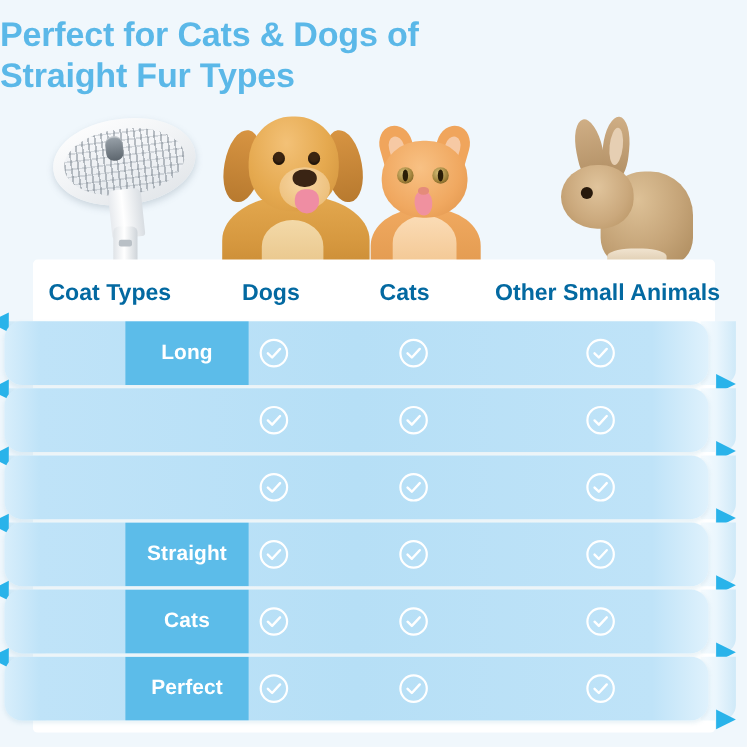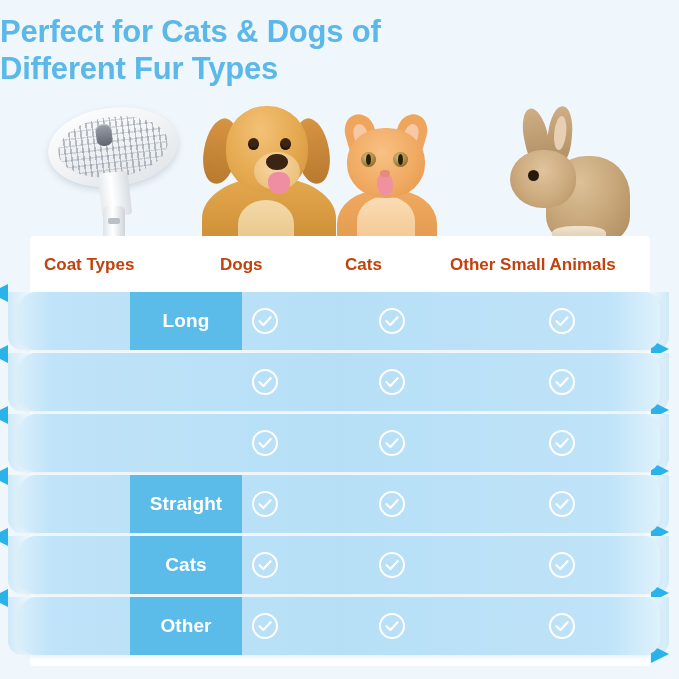--- a/index.html
+++ b/index.html
@@ -173,21 +173,21 @@
 
   
   #table-card {
     position:absolute; left:30px; top:236px; width:620px; height:430px;
     background:#FFFFFF;
     border-radius:4px;
   }
 
   #header-row {
     position:absolute; left:0; top:0; width:560px; height:56px;
-    color:#c2410c; font-size:17px; font-weight:bold;
+    color:#0369a1; font-size:21px; font-weight:bold;
   }
   #header-row .hcell { position:absolute; top:19px; white-space:nowrap; }
   .hcell.c0 { left:14px; }
   .hcell.c1 { left:190px; }
   .hcell.c2 { left:315px; }
   .hcell.c3 { left:420px; }
 
   
   #rows { position:absolute; left:0; top:292px; width:679px; height:390px; }
 
@@ -214,21 +214,21 @@
   }
   .notch-r {
     position:absolute; left:651px; top:48px; width:0; height:0;
     border-left:18px solid #29B3EA;
     border-top:9px solid transparent;
     border-bottom:9px solid transparent;
   }
 
   
   .band {
-    position:absolute; left:20px; top:0; width:640px; height:58px;
+    position:absolute; left:4px; top:0; width:640px; height:58px;
     border-radius:16px;
     background:linear-gradient(90deg,
         #d8eefb 0%, #bfe3f8 5%, #B6DFF6 50%, #bfe3f8 92%, #dff1fc 100%);
     box-shadow:0 2px 4px rgba(120,175,205,.18);
     overflow:hidden;
   }
 
   .chip {
     position:absolute; left:110px; top:0; width:112px; height:58px;
     background:#5CBCE9;
@@ -244,21 +244,21 @@
   .ck0 { left:231px; }
   .ck1 { left:358px; }
   .ck2 { left:528px; }
 
 </style>
 </head>
 <body>
 
 <div id="headline">
   <span class="ln">Perfect for Cats &amp; Dogs of</span>
-  <span class="ln">Different Fur Types</span>
+  <span class="ln">Straight Fur Types</span>
 </div>
 
 <div id="hero">
 
   <div class="brush-wrap">
     <div class="brush-head">
       <div class="pins"></div>
     </div>
     <div class="brush-btn"></div>
     <div class="brush-neck"></div>
@@ -454,21 +454,21 @@
     </svg>
         </span>
        </div>
     </div>
     <div class="ribbon" style="top: 305px;">
       <div class="tail-l"></div>
        <div class="notch-l"></div>
        <div class="tail-r"></div>
        <div class="notch-r"></div>
        <div class="band">
-         <div class="chip">Other</div>
+         <div class="chip">Perfect</div>
          <span class="check ck0">
     <svg viewBox="0 0 28 28" width="28" height="28">
       <circle cx="14" cy="14" r="12" fill="none" stroke="#FFFFFF" stroke-width="2"></circle>
       <path d="M8.5 14.2 L12.4 18 L19.6 10.2" fill="none" stroke="#FFFFFF" stroke-width="2.2" stroke-linecap="round" stroke-linejoin="round"></path>
     </svg>
         </span>
          <span class="check ck1">
     <svg viewBox="0 0 28 28" width="28" height="28">
       <circle cx="14" cy="14" r="12" fill="none" stroke="#FFFFFF" stroke-width="2"></circle>
       <path d="M8.5 14.2 L12.4 18 L19.6 10.2" fill="none" stroke="#FFFFFF" stroke-width="2.2" stroke-linecap="round" stroke-linejoin="round"></path>

